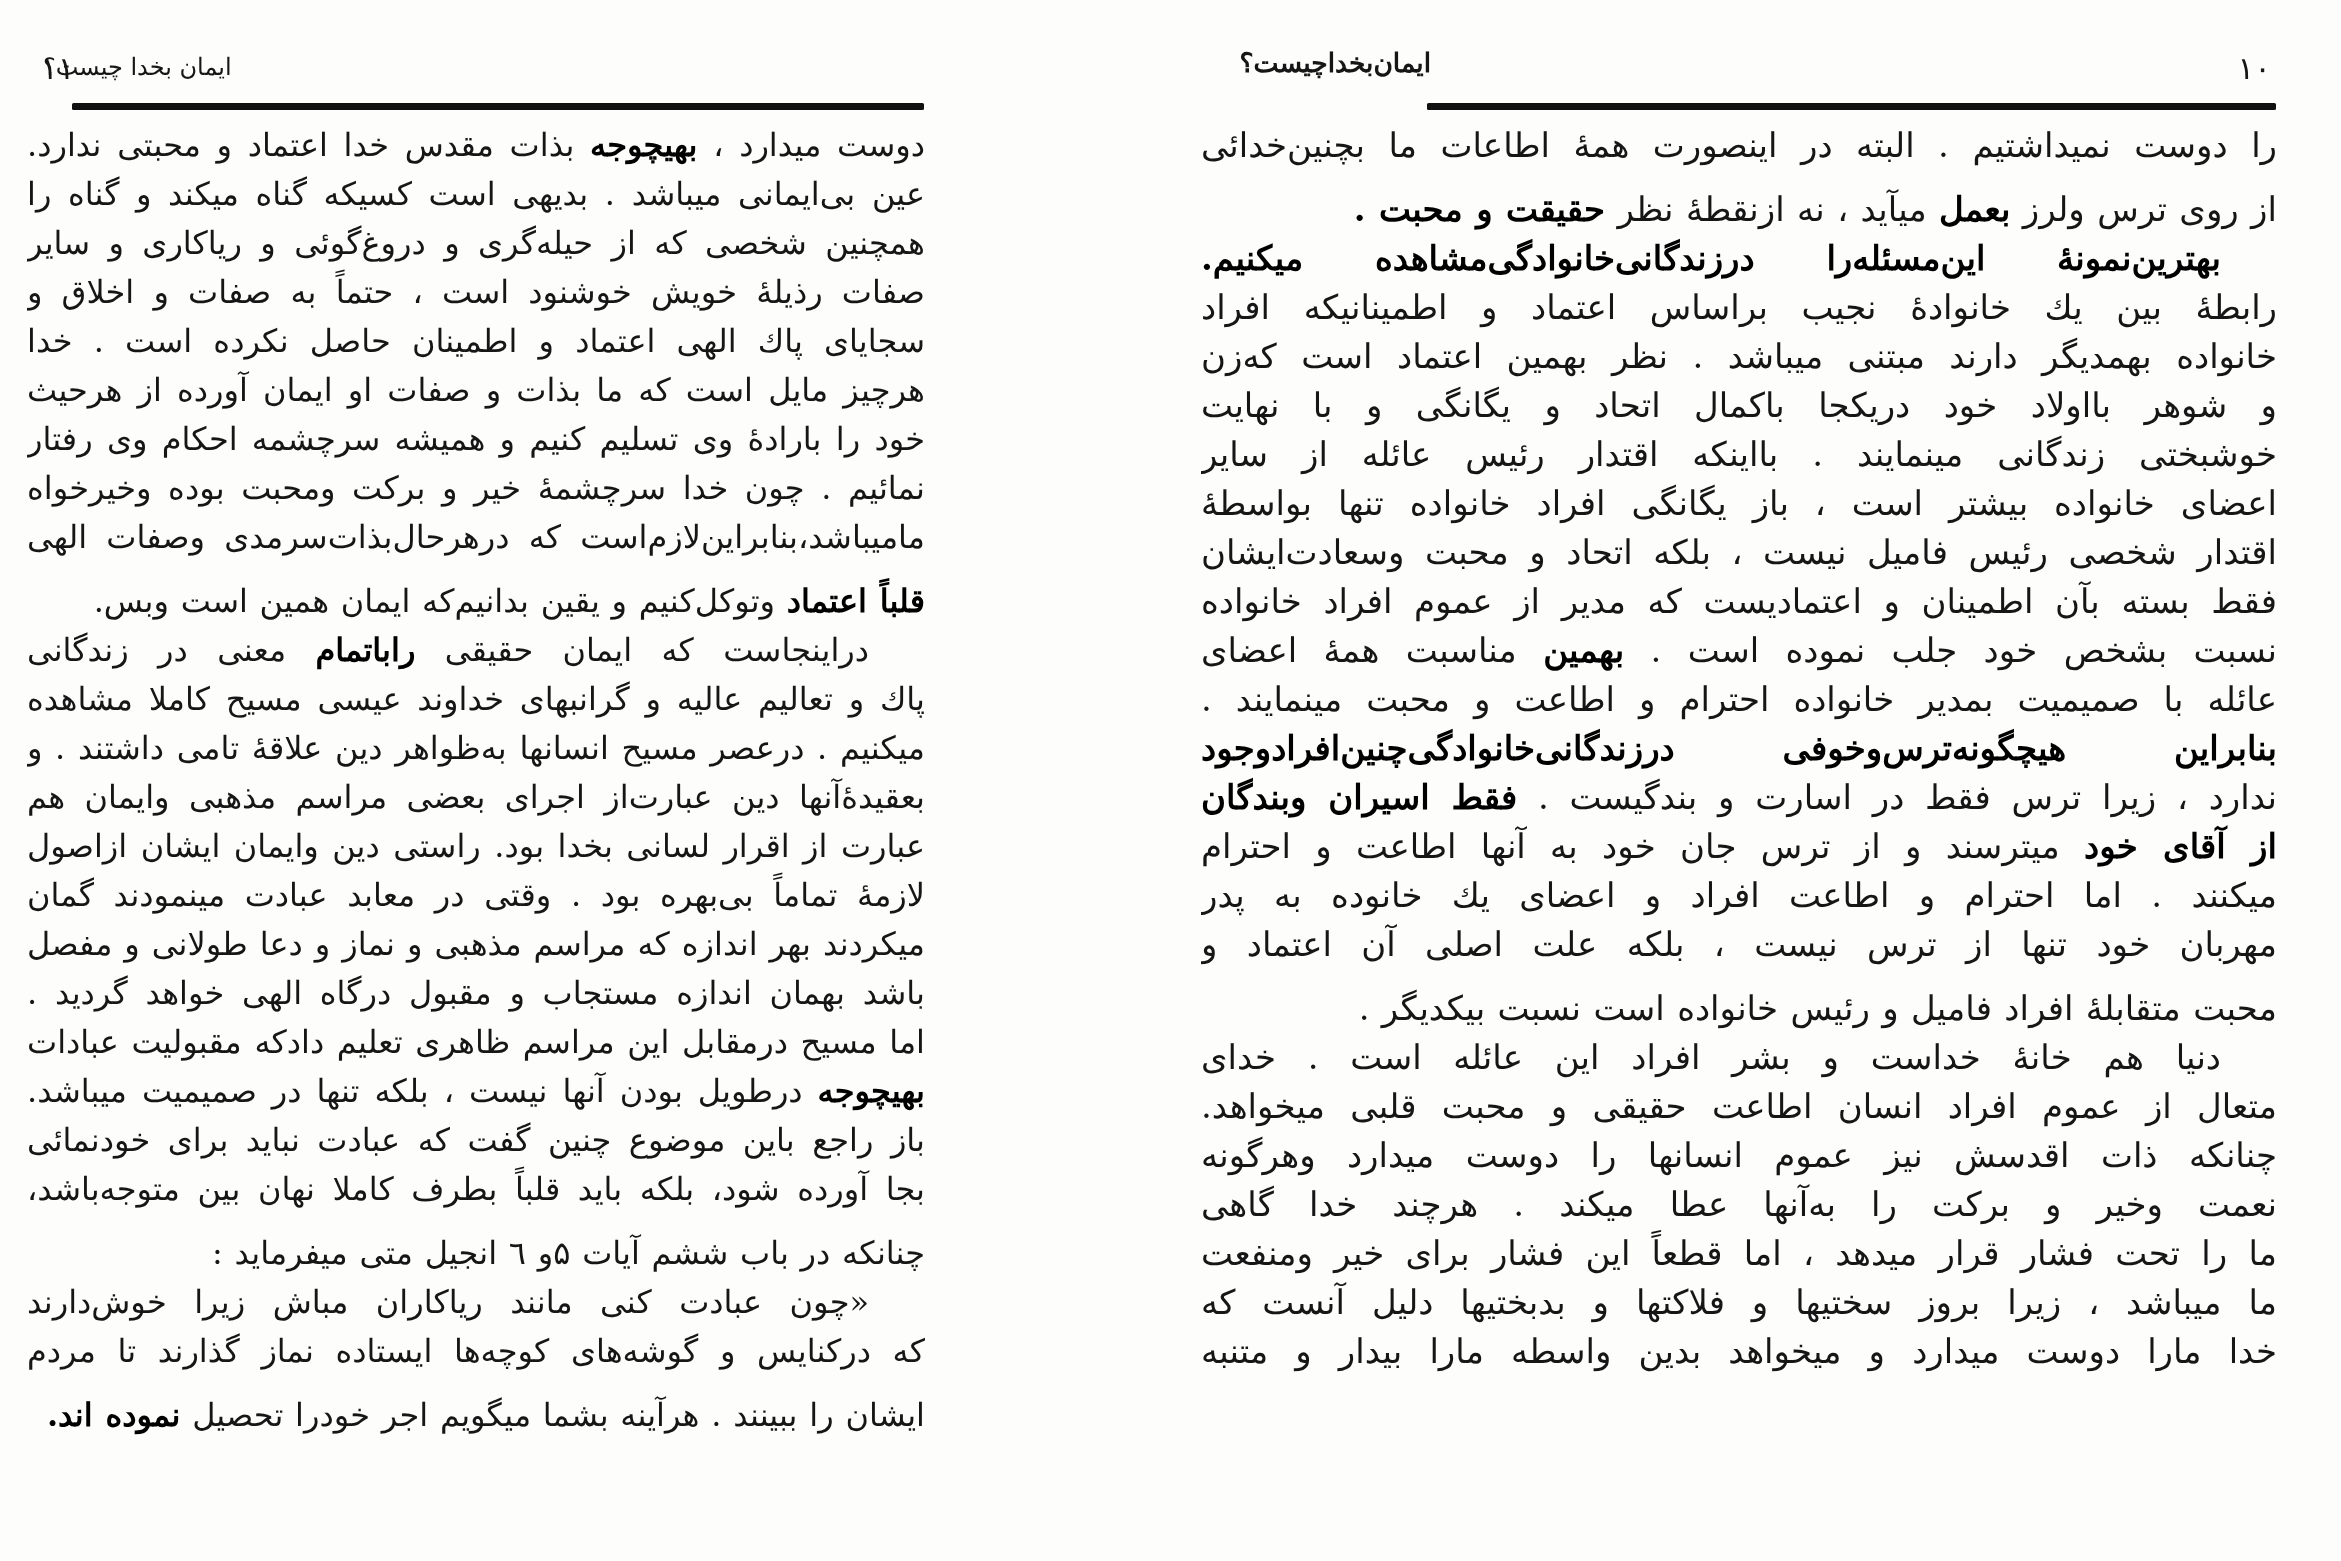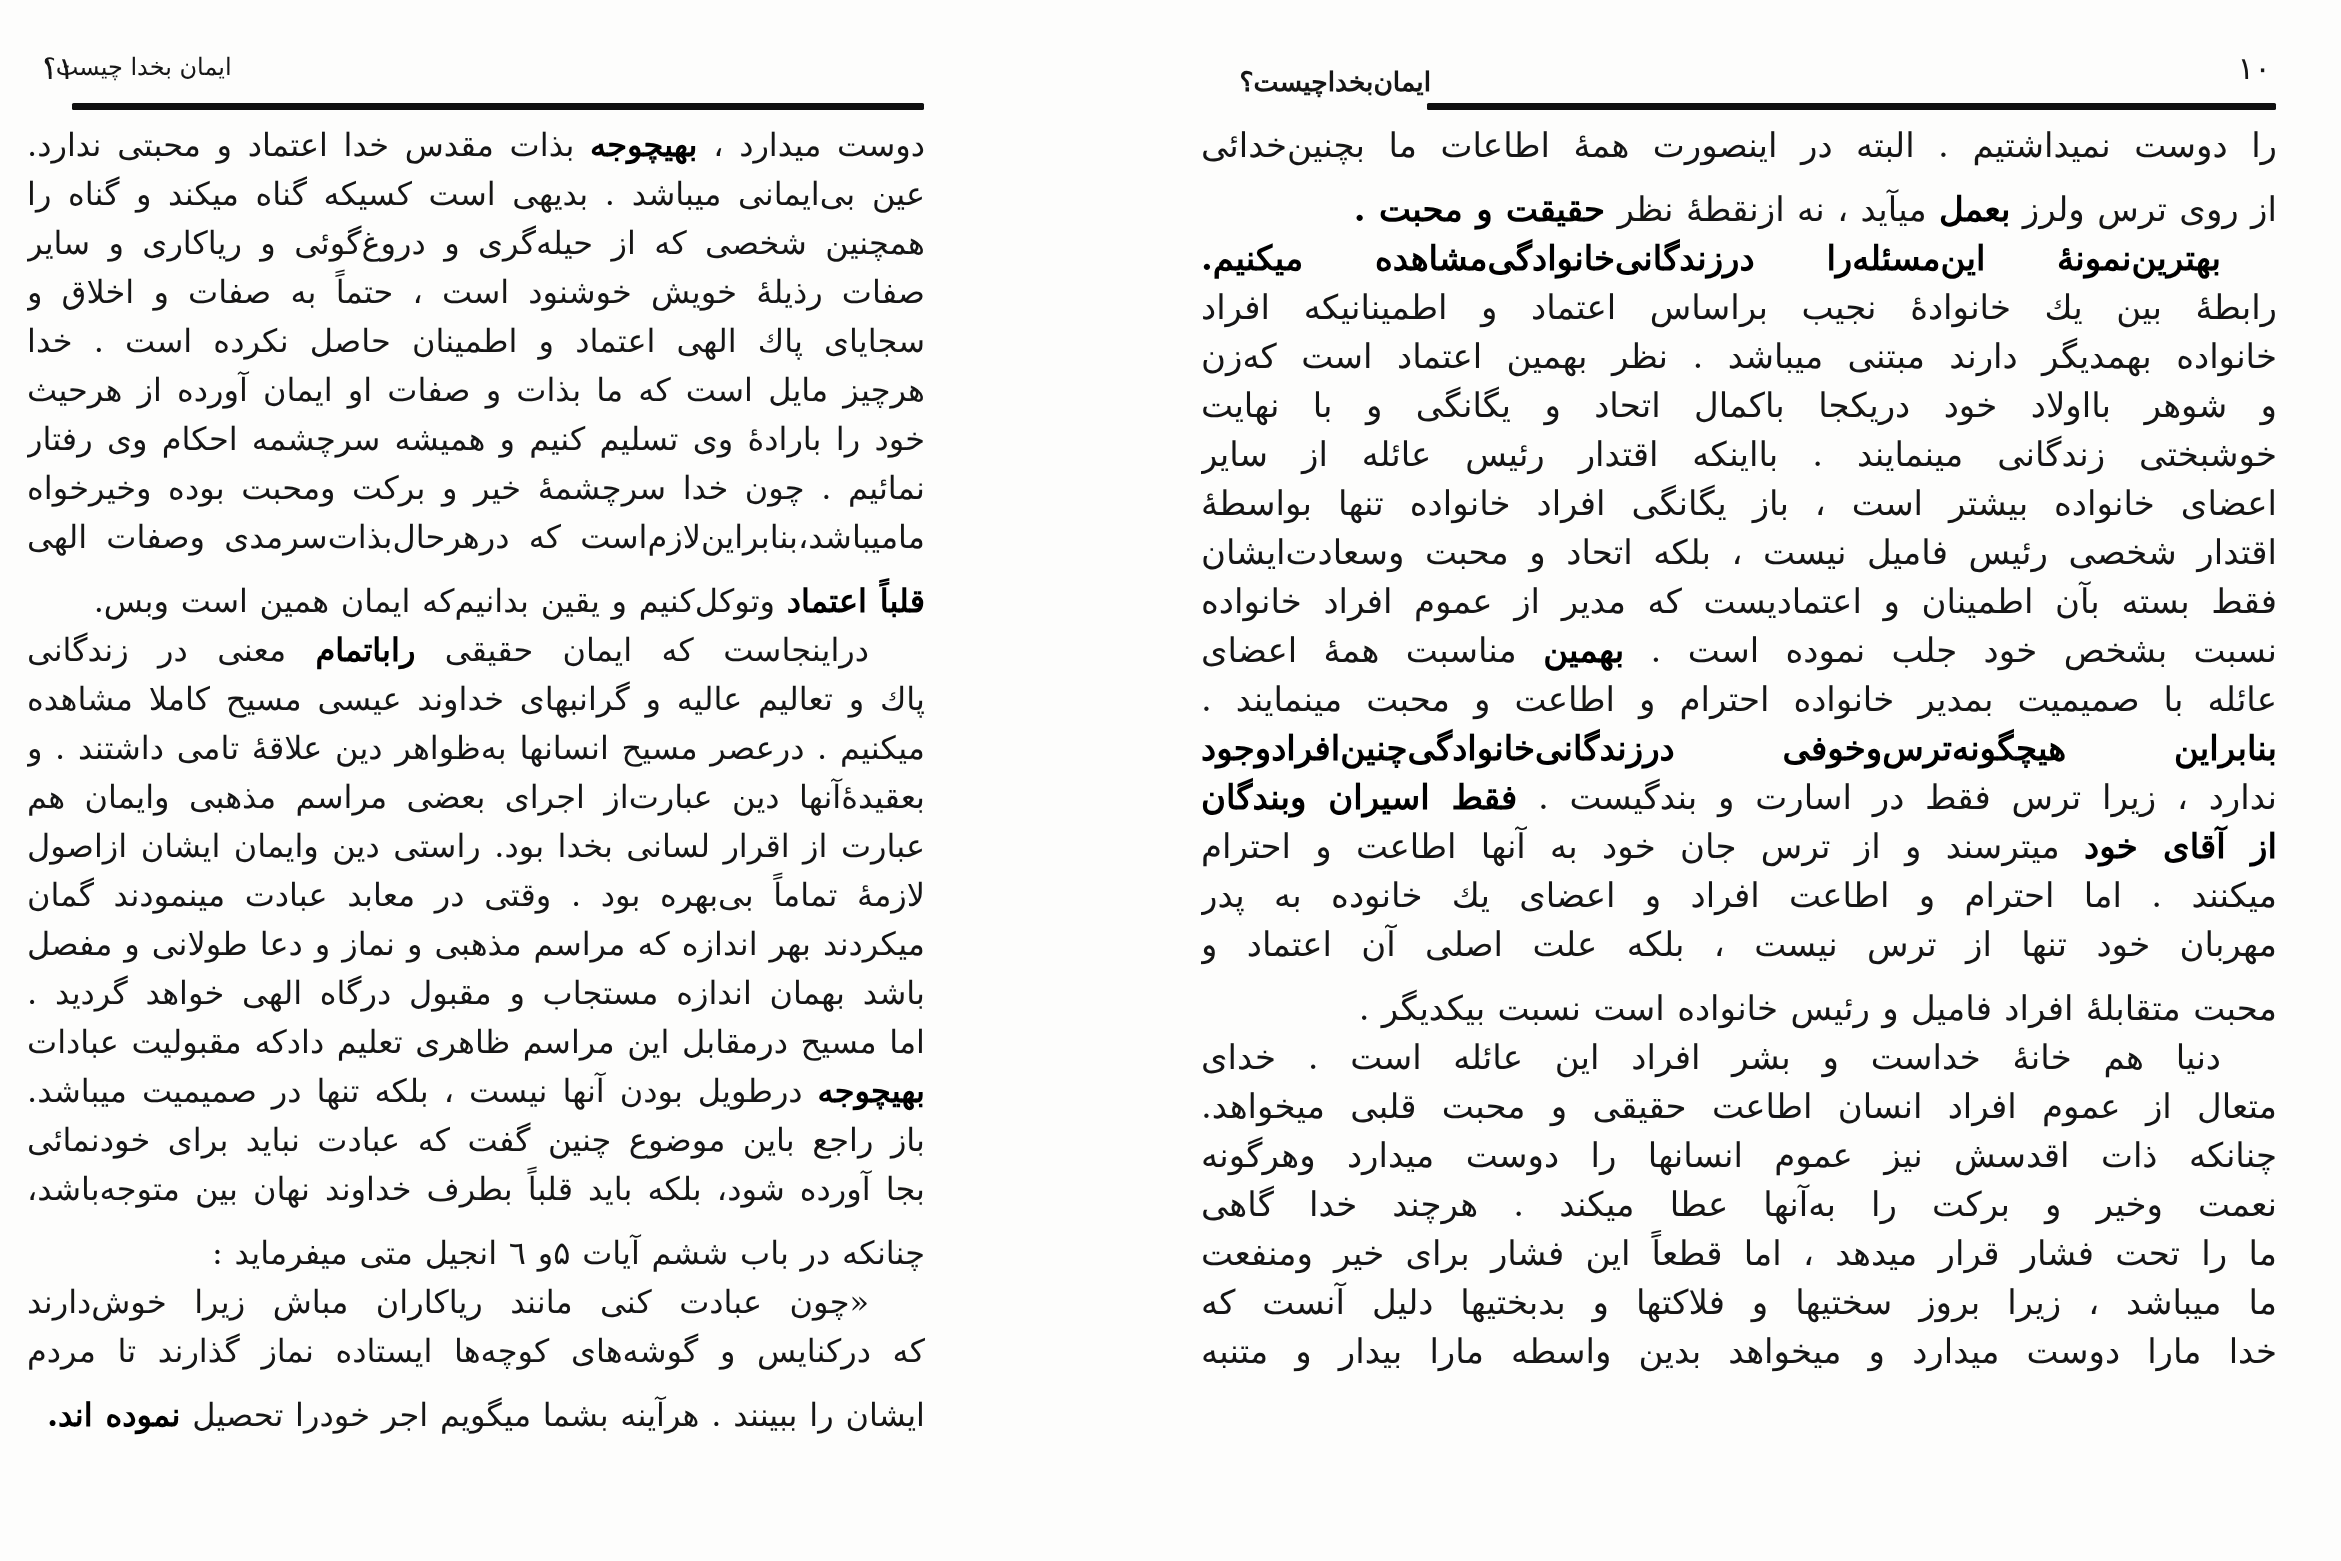--- a/index.html
+++ b/index.html
@@ -36,21 +36,21 @@
     top:4.7px;
     font-size:31px;
     letter-spacing:1.6px;
     color:var(--ink);
   }
   .page-left .page-num{ left:14px;text-align:center; }
   .page-right .page-num{ right:6.2px; }
 
   .running-title{
     position:absolute;
-    top:21px;
+    top:2px;
     font-size:24px;
     white-space:nowrap;
     color:var(--ink);
   }
   .page-left .running-title{ left:16px; top:7.8px; }
   .page-right .running-title{ right:846px; font-weight:700; font-size:26.5px; }
 
   .rule{
     height:7px;
     background:#101010;
@@ -107,21 +107,21 @@
         <div class="line" dir="rtl"><span>پاك و تعالیم عالیه و گرانبهای خداوند عیسی مسیح کاملا مشاهده</span></div>
         <div class="line" dir="rtl"><span>میکنیم . درعصر مسیح انسانها به‌ظواهر دین علاقهٔ تامی داشتند . و</span></div>
         <div class="line" dir="rtl"><span>بعقیدهٔ‌آنها دین عبارت‌از اجرای بعضی مراسم مذهبی وایمان هم</span></div>
         <div class="line" dir="rtl"><span>عبارت از اقرار لسانی بخدا بود. راستی دین وایمان ایشان ازاصول</span></div>
         <div class="line" dir="rtl"><span>لازمهٔ تماماً بی‌بهره بود . وقتی در معابد عبادت مینمودند گمان</span></div>
         <div class="line" dir="rtl"><span>میکردند بهر اندازه که مراسم مذهبی و نماز و دعا طولانی و مفصل</span></div>
         <div class="line" dir="rtl"><span>باشد بهمان اندازه مستجاب و مقبول درگاه الهی خواهد گردید .</span></div>
         <div class="line" dir="rtl"><span>اما مسیح درمقابل این مراسم ظاهری تعلیم دادکه مقبولیت عبادات</span></div>
         <div class="line" dir="rtl"><span class="bold">بهیچوجه</span><span> درطویل بودن آنها نیست ، بلکه تنها در صمیمیت میباشد.</span></div>
         <div class="line" dir="rtl"><span>باز راجع باین موضوع چنین گفت که عبادت نباید برای خودنمائی</span></div>
-        <div class="line" dir="rtl"><span>بجا آورده شود، بلکه باید قلباً بطرف خداوند نهان بین متوجه‌باشد،</span></div>
+        <div class="line" dir="rtl"><span>بجا آورده شود، بلکه باید قلباً بطرف کاملا نهان بین متوجه‌باشد،</span></div>
         <div class="line end" dir="rtl"><span>چنانکه در باب ششم آیات ۵و ٦ انجیل متی میفرماید :</span></div>
         <div class="line indent" dir="rtl"><span>«چون عبادت کنی مانند ریاکاران مباش زیرا خوش‌دارند</span></div>
         <div class="line" dir="rtl"><span>که درکنایس و گوشه‌های کوچه‌ها ایستاده نماز گذارند تا مردم</span></div>
         <div class="line end" dir="rtl"><span>ایشان را ببینند . هرآینه بشما میگویم اجر خودرا تحصیل </span><span class="bold">نموده اند.</span></div>
       </div>
   </div>
 
   <div class="page page-right">
     <div class="header">
       <span class="page-num">۱۰</span>

